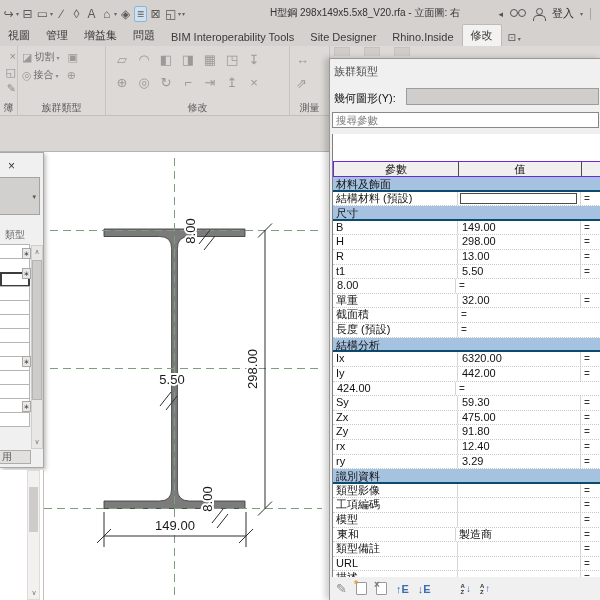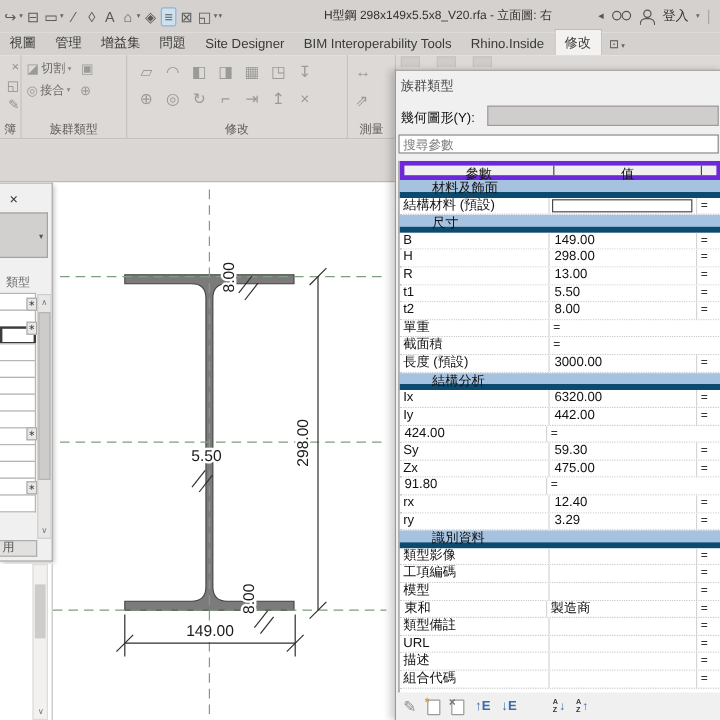--- a/index.html
+++ b/index.html
@@ -78,27 +78,27 @@
   .lowerpanel .thumb{position:absolute;left:1px;top:16px;width:9px;height:45px;background:#cdcccb;}
   .lowerpanel .sarrow{left:1px;}
 
   
   .dialog{position:absolute;left:329px;top:58px;width:274px;height:542px;background:#f0f0f0;border-left:1px solid #9b9997;border-top:1px solid #9b9997;box-shadow:-4px 0 6px rgba(0,0,0,.18);overflow:hidden;}
   .dlg-title{position:absolute;left:4px;top:5px;font-size:11px;color:#4a4a4a;}
   .dlg-typename-label{position:absolute;left:4px;top:32px;font-size:11px;color:#111;}
   .dlg-typename-combo{position:absolute;left:76px;top:29px;width:193px;height:17px;background:#d0cecd;border:1px solid #9e9c9a;}
   .dlg-search{position:absolute;left:2px;top:53px;width:267px;height:16px;background:#fff;border:1px solid #8a8886;font-size:10.5px;color:#7a7a7a;padding:1px 0 0 3px;}
   .dlg-table{position:absolute;left:2px;top:75px;width:269px;height:443px;overflow:hidden;background:#fff;border-left:1px solid #808080;}
-  .thead{display:flex;height:16px;background:#f0f0f0;border:4px solid #6d28d9;}
+  .thead{display:flex;height:16px;background:#f0f0f0;border:1px solid #6d28d9;margin-top:27px;}
   .thead .hc{font-size:11px;color:#111;text-align:center;line-height:14px;}
   .hc.p{width:125px;border-right:1px solid #4a4a4a;}
   .hc.v{width:123px;border-right:1px solid #4a4a4a;}
   .hc.f{flex:1;}
   .trow{display:flex;height:14.62px;background:#fff;border-bottom:1px dotted #c9c9c9;font-size:11px;color:#111;}
-  .trow.section{background:var(--section-bg,#a5c2e0);border-bottom:5px solid #0c4a6e;padding-left:24px;}
+  .trow.section{background:var(--section-bg,#a5c2e0);border-bottom:2px solid #0c4a6e;}
   .trow.section span{padding-left:3px;line-height:14px;}
   .tc{line-height:13.5px;white-space:nowrap;overflow:hidden;}
   .tc.p{width:125px;padding-left:3px;border-right:1px solid #d5d5d5;}
   .tc.v{width:123px;padding-left:4px;border-right:1px solid #d5d5d5;position:relative;}
   .tc.f{flex:1;padding-left:3px;color:#333;font-size:10px;line-height:14px;}
   .inset{position:absolute;left:2px;top:1px;width:117px;height:11px;background:#fff;border:1px solid #4a4a4a;}
   .dlg-toolbar{position:absolute;left:6px;top:522px;display:flex;align-items:center;gap:9px;}
   .tbi{display:inline-flex;align-items:center;color:#8a8a8a;font-size:13px;}
   .tbi.blue{color:#3a6dad;font-size:11px;font-weight:bold;}
   .page-ic{position:relative;width:11px;height:13px;background:#fff;border:1px solid #9a9a9a;border-radius:1px;}
@@ -144,22 +144,22 @@
       <span class="edge-part"></span>
     </div>
   </div>
 
   <div class="tabrow">
     <div id="tabs" style="display:flex;align-items:flex-end;">
         <div class="tab">視圖</div>
         <div class="tab">管理</div>
         <div class="tab">增益集</div>
         <div class="tab">問題</div>
+        <div class="tab">BIM Interoperability Tools</div>
         <div class="tab">Site Designer</div>
-        <div class="tab">BIM Interoperability Tools</div>
         <div class="tab">Rhino.Inside</div>
         <div class="tab active">修改</div>
       </div>
     <div class="tab-overflow"><span>⊡</span> <span class="qcaret">▾</span></div>
   </div>
 
   <div class="ribbon">
     <div class="panel p-clip">
       <div class="col">
         <span class="ric">×</span>
@@ -342,35 +342,34 @@
             <span class="tc p">R</span>
             <span class="tc v">13.00</span>
             <span class="tc f">=</span>
           </div>
           <div class="trow">
             <span class="tc p">t1</span>
             <span class="tc v">5.50</span>
             <span class="tc f">=</span>
           </div>
           <div class="trow">
-            <span class="tc p">t2</span>
             <span class="tc v">8.00</span>
             <span class="tc f">=</span>
           </div>
           <div class="trow">
             <span class="tc p">單重</span>
+            <span class="tc v">32.00</span>
             <span class="tc f">=</span>
           </div>
           <div class="trow">
             <span class="tc p">截面積</span>
             <span class="tc f">=</span>
           </div>
           <div class="trow">
             <span class="tc p">長度 (預設)</span>
-            <span class="tc v">3000.00</span>
             <span class="tc f">=</span>
           </div>
           <div class="trow section">
             <span>結構分析</span>
           </div>
           <div class="trow">
             <span class="tc p">Ix</span>
             <span class="tc v">6320.00</span>
             <span class="tc f">=</span>
           </div>
@@ -387,20 +386,21 @@
             <span class="tc p">Sy</span>
             <span class="tc v">59.30</span>
             <span class="tc f">=</span>
           </div>
           <div class="trow">
             <span class="tc p">Zx</span>
             <span class="tc v">475.00</span>
             <span class="tc f">=</span>
           </div>
           <div class="trow">
+            <span class="tc p">Zy</span>
             <span class="tc v">91.80</span>
             <span class="tc f">=</span>
           </div>
           <div class="trow">
             <span class="tc p">rx</span>
             <span class="tc v">12.40</span>
             <span class="tc f">=</span>
           </div>
           <div class="trow">
             <span class="tc p">ry</span>

